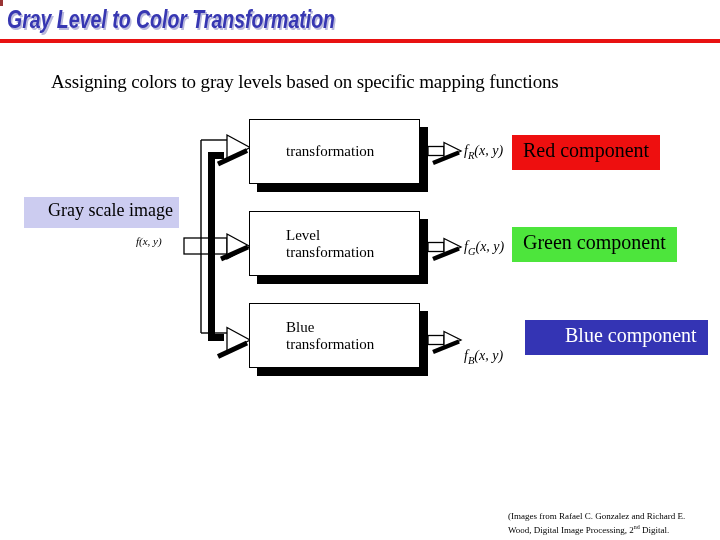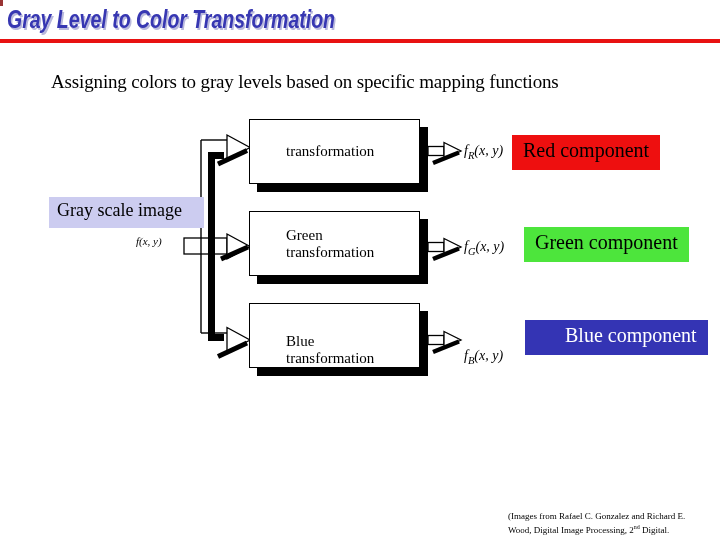--- a/index.html
+++ b/index.html
@@ -10,29 +10,29 @@
   
   #corner-notch{left:0;top:0;width:3px;height:6px;background:#993333;}
   #slide-title{left:7px;top:5px;font-family:"Liberation Sans", sans-serif;
     font-weight:bold;font-style:italic;font-size:25px;white-space:nowrap;
     transform:scaleX(0.78);transform-origin:left top;
     text-shadow:2px 2px 0 #b9b9dc;}
   #title-rule{left:0;top:39px;width:720px;height:4px;}
   #subtitle{left:51px;top:71px;font-size:19px;letter-spacing:-0.15px;color:#000;white-space:nowrap;}
 
   
-  #gray-label{left:49px;top:197px;width:155px;height:31px;box-sizing:border-box;
-    padding:3px 0 0 8px;font-size:18px;color:#000;}
+  #gray-label{left:24px;top:197px;width:155px;height:31px;box-sizing:border-box;
+    padding:3px 0 0 24px;font-size:18px;color:#000;}
   #input-signal{left:136px;top:235px;font-size:11px;font-style:italic;white-space:nowrap;}
 
   
   .tbox{left:249px;width:171px;height:65px;box-sizing:border-box;background:#fff;
     border:1.6px solid #000;box-shadow:8px 8px 0 #000;display:flex;flex-direction:column;
     justify-content:center;padding-left:36px;font-size:15px;line-height:17px;color:#000;}
-  #tbox-red{top:119px;} #tbox-green{top:211px;} #tbox-blue{top:303px;justify-content:flex-end;}
+  #tbox-red{top:119px;} #tbox-green{top:211px;} #tbox-blue{top:303px;}
 
   
   .flabel{left:464px;font-size:14px;font-style:italic;white-space:nowrap;color:#000;}
   .flabel sub{font-size:10.5px;}
   #flabel-r{top:143px;} #flabel-g{top:239px;font-family:Liberation Serif, serif;} #flabel-b{top:348px;}
 
   
   .comp{left:512px;height:35px;box-sizing:border-box;padding:4px 11px 0 11px;
     font-size:20px;white-space:nowrap;}
   #comp-red{top:135px;} #comp-green{top:227px;} #comp-blue{top:320px;left:525px;padding-left:40px;}
@@ -91,32 +91,32 @@
 </svg>
 
 <div class="abs" id="gray-label" style="background-color: rgb(204, 204, 240);">Gray scale image</div>
 
 <div class="abs" id="input-signal"><span>f</span><span>(x, y)</span></div>
 
 <div class="abs tbox" id="tbox-red">
   <span>transformation</span>
 </div>
 <div class="abs tbox" id="tbox-green">
-  <span>Green</span>
+  <span>Level</span>
   <span>transformation</span>
 </div>
 <div class="abs tbox" id="tbox-blue">
   <span>Blue</span>
   <span>transformation</span>
 </div>
 
 <div class="abs flabel" id="flabel-r"><span>f</span><sub>R</sub><span>(x, y)</span></div>
 <div class="abs flabel" id="flabel-g"><span>f</span><sub>G</sub><span>(x, y)</span></div>
 <div class="abs flabel" id="flabel-b"><span>f</span><sub>B</sub><span>(x, y)</span></div>
 
 <div class="abs comp" id="comp-red" style="background-color: rgb(238, 15, 15); color: rgb(0, 0, 0);">Red component</div>
-<div class="abs comp" id="comp-green" style="background-color: rgb(77, 229, 60); color: rgb(0, 0, 0); margin-left: 12px;">Green component</div>
+<div class="abs comp" id="comp-green" style="background-color: rgb(77, 229, 60); color: rgb(0, 0, 0);">Green component</div>
 <div class="abs comp" id="comp-blue" style="background-color: rgb(52, 52, 180); color: rgb(255, 255, 255);">Blue component</div>
 
 <div class="abs" id="citation">
   <div>(Images from Rafael C. Gonzalez and Richard E.</div>
   <div><span>Wood, Digital Image Processing, 2</span><sup>nd</sup><span> Digital.</span></div>
 </div>
 
 </body></html>

